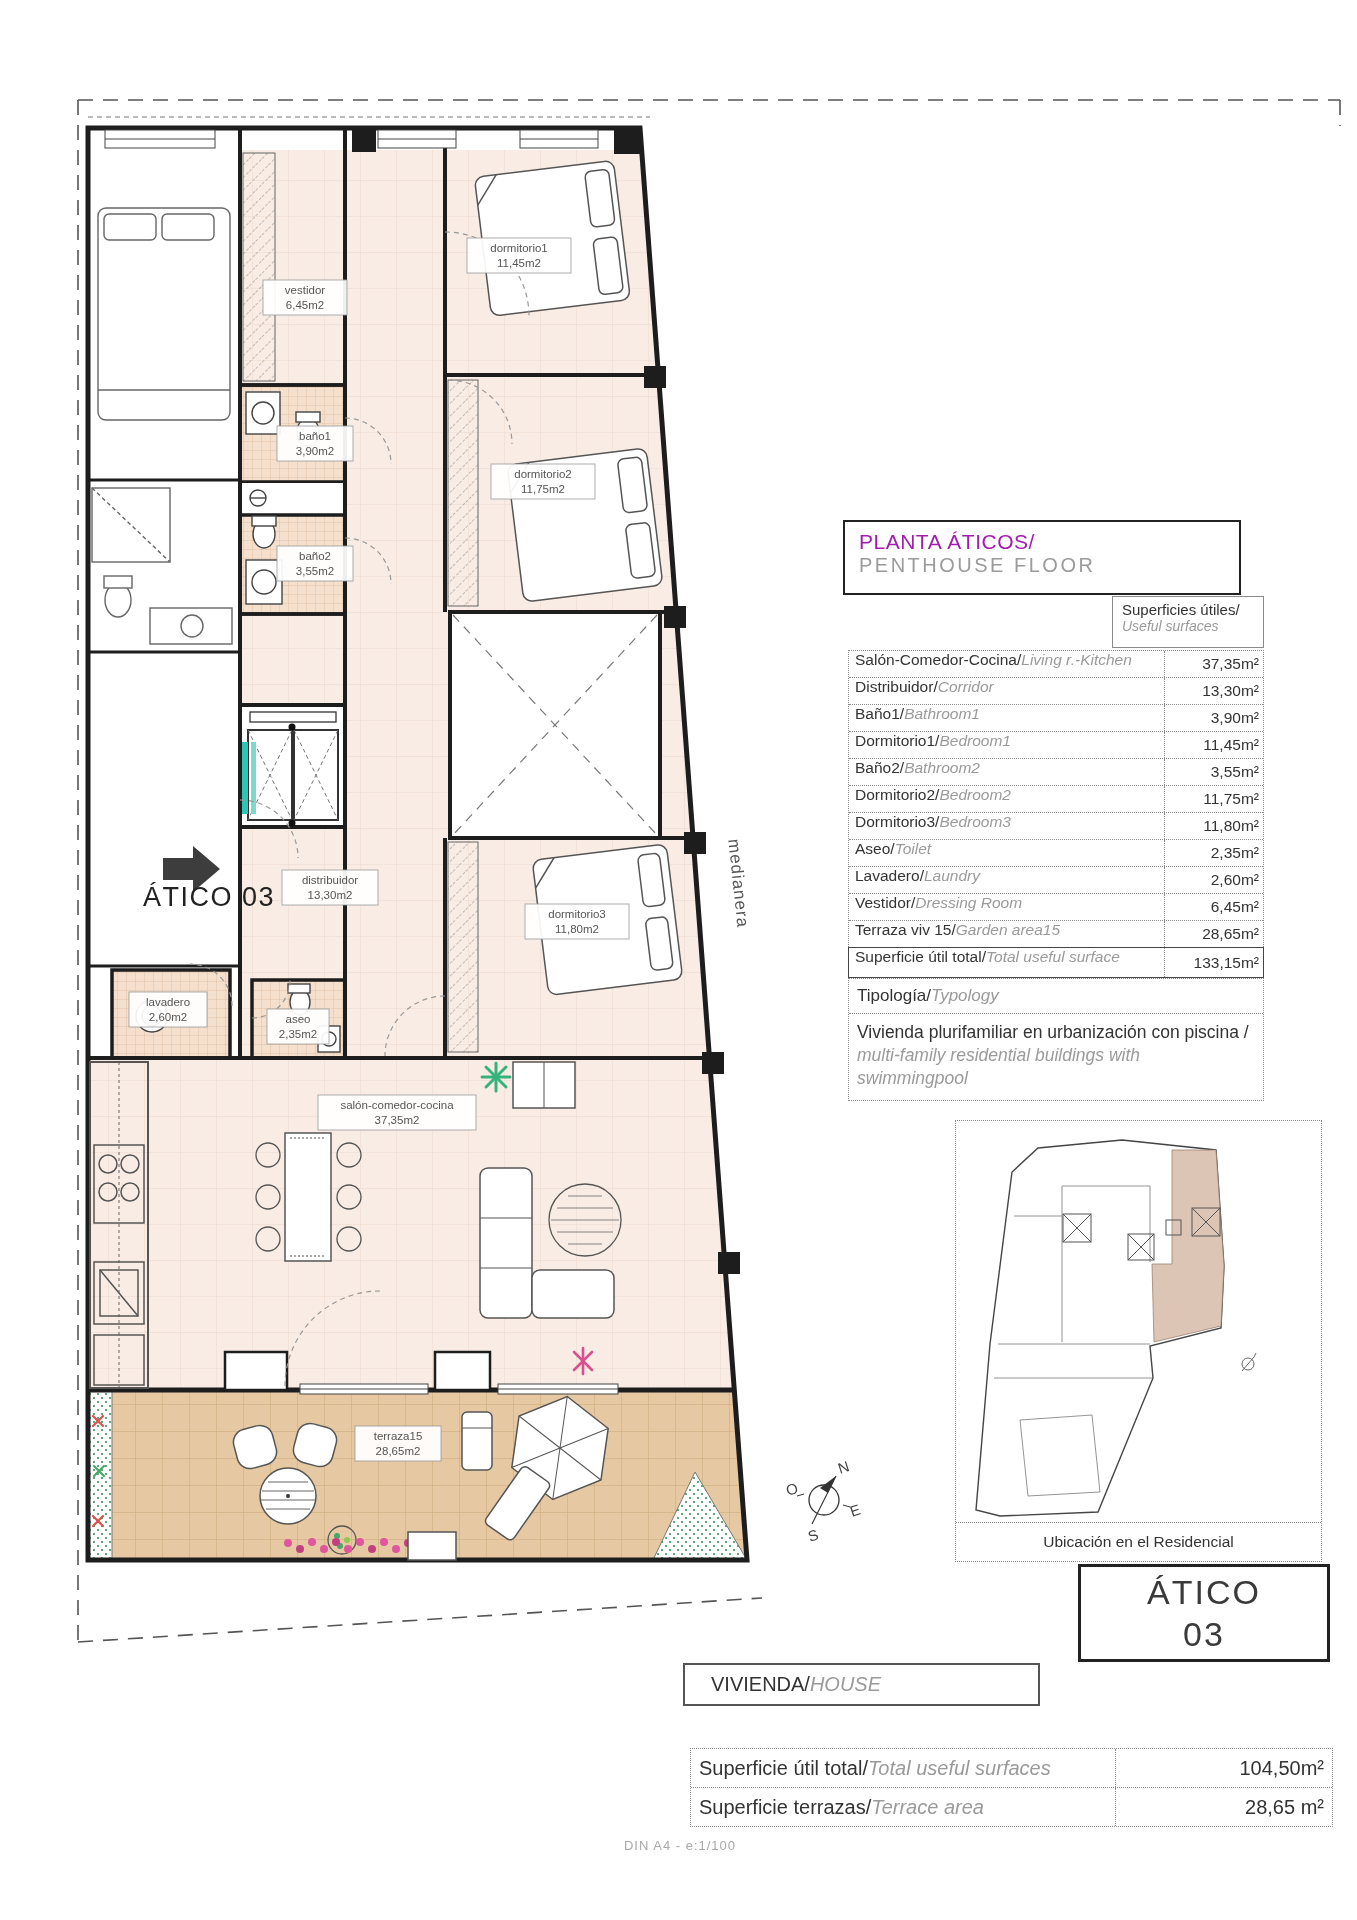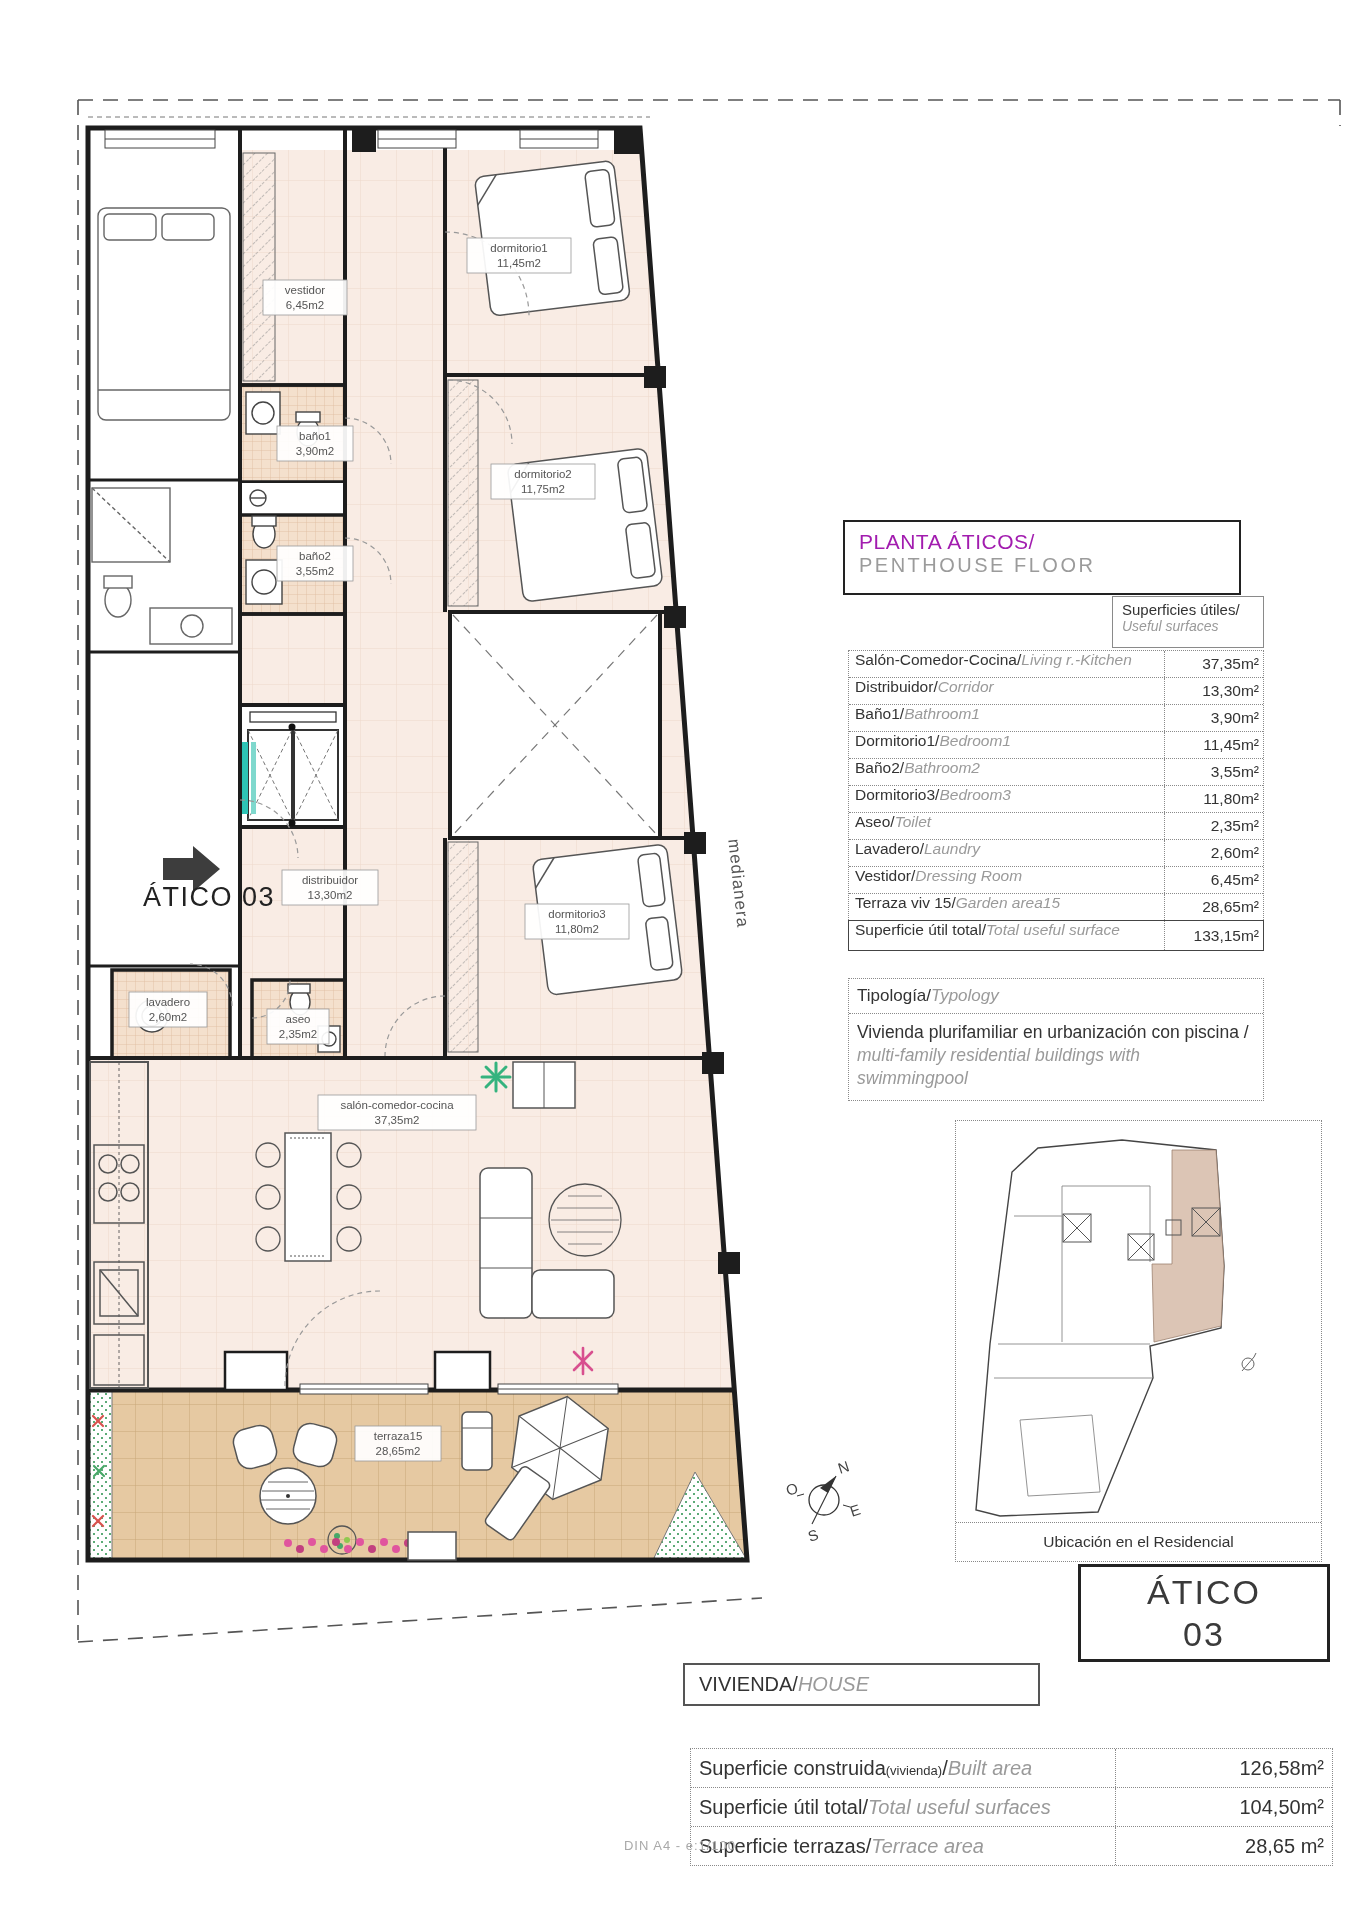--- a/index.html
+++ b/index.html
@@ -37,21 +37,21 @@
   
   .mapbox{left:955px;top:1120px;width:367px;height:442px;border:1.5px dotted #888}
   .mapbox .cap{position:absolute;left:0;right:0;bottom:0;height:38px;border-top:1.5px dotted #888;
                display:flex;align-items:center;justify-content:center;font-size:15.5px;color:#333}
   
   .unitbox{left:1078px;top:1564px;width:252px;height:98px;border:3px solid #222;
            display:flex;flex-direction:column;align-items:center;justify-content:center;
            font-size:34px;color:#3a3a3a;letter-spacing:2px;line-height:1.25}
   
   .viv{left:683px;top:1663px;width:357px;height:43px;border:2px solid #555;
-       display:flex;align-items:center;padding-left:14px;font-size:20px}
+       display:flex;align-items:center;padding-left:26px;font-size:20px}
   
   .house{left:690px;top:1748px;width:643px;font-size:20px;border:1px dotted #8a8a8a}
   .house .row{display:flex;height:38px;border-bottom:1px dotted #8a8a8a}
   .house .row:last-child{border-bottom:none}
   .house .lab{display:flex;align-items:center;padding-left:8px;flex:1;white-space:nowrap}
   .house .lab .note{font-size:13px;color:#333;padding-top:5px}
   .house .val{width:208px;border-left:1px dotted #8a8a8a;display:flex;align-items:center;
               justify-content:flex-end;padding-right:8px;color:#333}
   
   .roomsum{left:93px;top:1758px;width:375px;font-size:20px;border:1.5px solid #555}
@@ -513,20 +513,27 @@
         </div>
       <div class="row">
           <div class="lab">
             <span class="es">Baño2/</span>
             <span class="en">Bathroom2</span>
           </div>
           <div class="val">3,55m²</div>
         </div>
       <div class="row">
           <div class="lab">
+            <span class="es">Dormitorio2/</span>
+            <span class="en">Bedroom2</span>
+          </div>
+          <div class="val">11,75m²</div>
+        </div>
+      <div class="row">
+          <div class="lab">
             <span class="es">Dormitorio3/</span>
             <span class="en">Bedroom3</span>
           </div>
           <div class="val">11,80m²</div>
         </div>
       <div class="row">
           <div class="lab">
             <span class="es">Aseo/</span>
             <span class="en">Toilet</span>
           </div>
@@ -584,29 +591,20 @@
 
   
   <div class="box viv">
     <span class="es">VIVIENDA/</span>
       <span class="en">HOUSE</span>
   </div>
 
   <div class="box house">
     <div class="row">
       <div class="lab">
-        <span class="es">Superficie construida</span>
-          <span class="note">(vivienda)</span>
-          <span class="es">/</span>
-          <span class="en">Built area</span>
-      </div>
-      <div class="val">126,58m²</div>
-    </div>
-    <div class="row">
-      <div class="lab">
           <span class="es">Superficie útil total/</span>
           <span class="en">Total useful surfaces</span>
         </div>
       <div class="val">104,50m²</div>
     </div>
     <div class="row">
       <div class="lab">
           <span class="es">Superficie terrazas/</span>
           <span class="en">Terrace area</span>
         </div>

